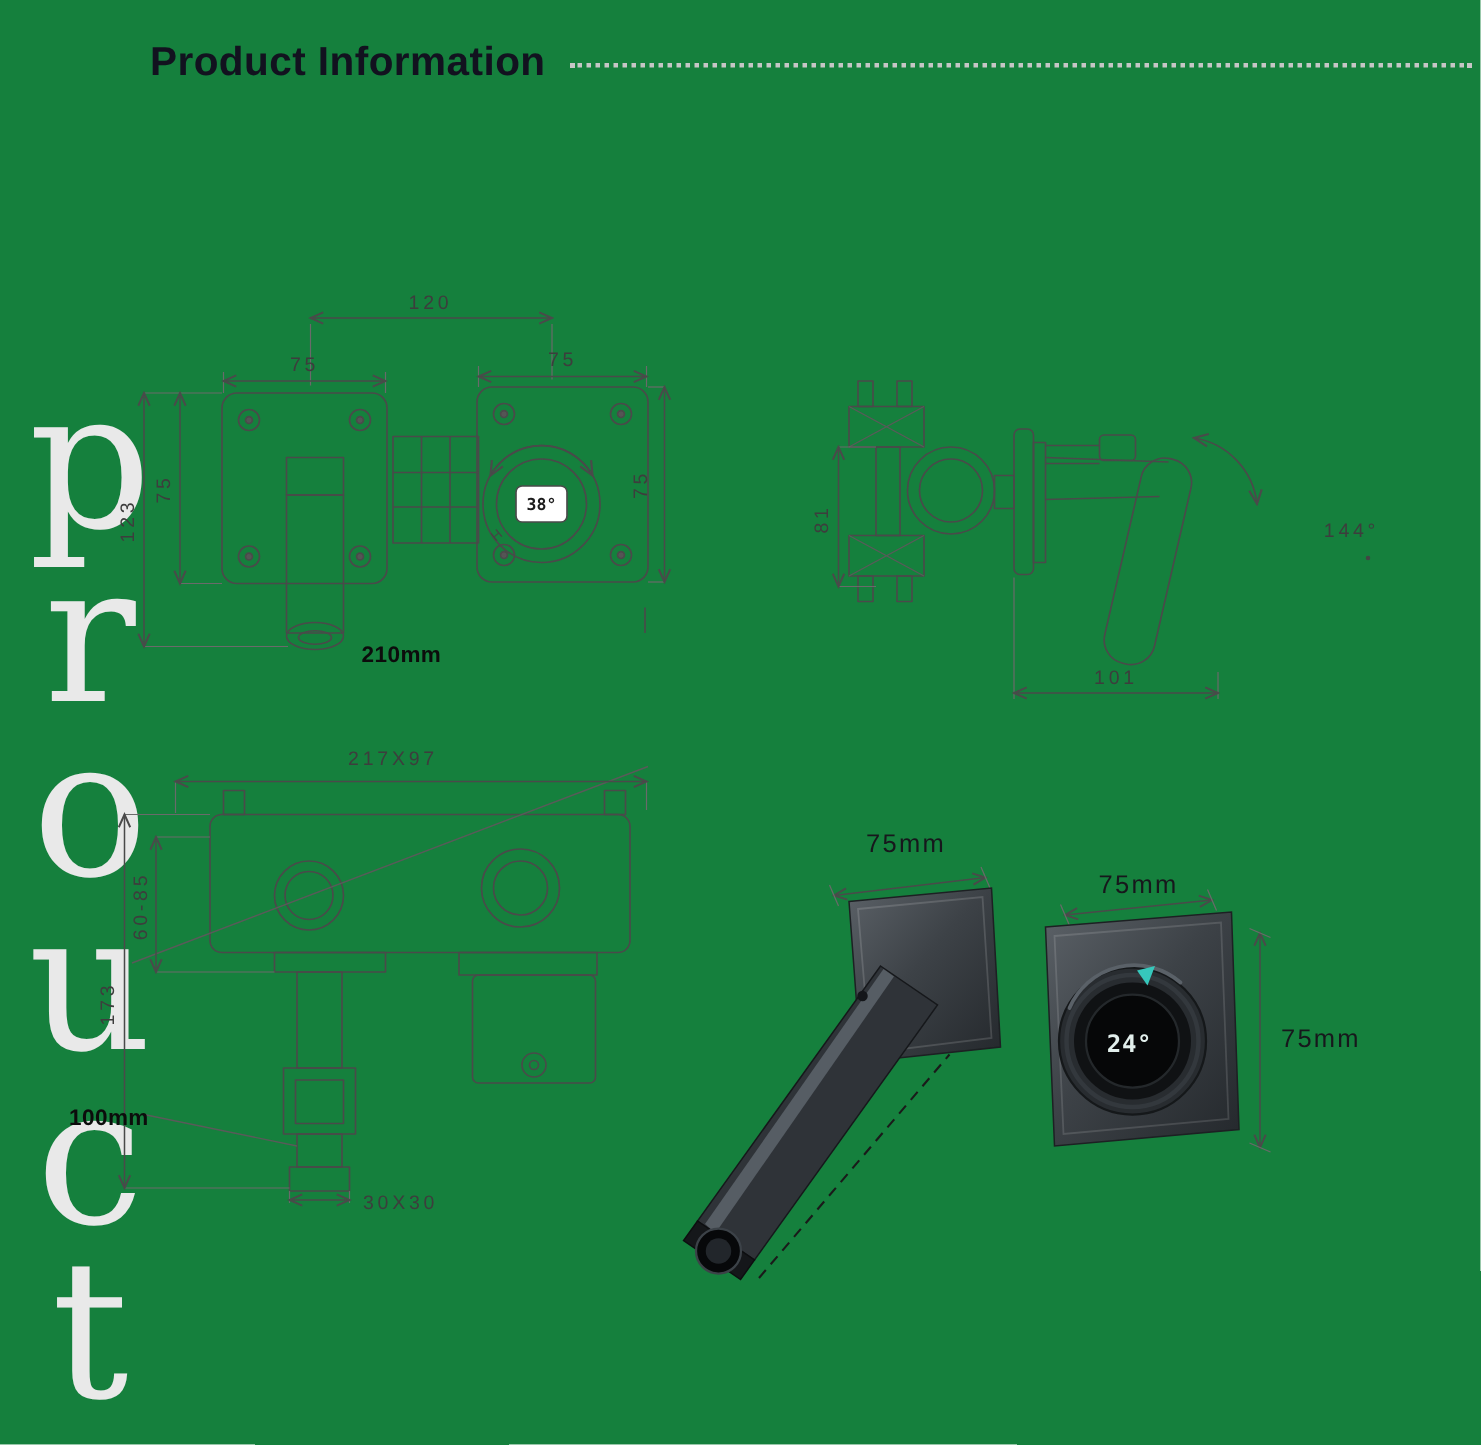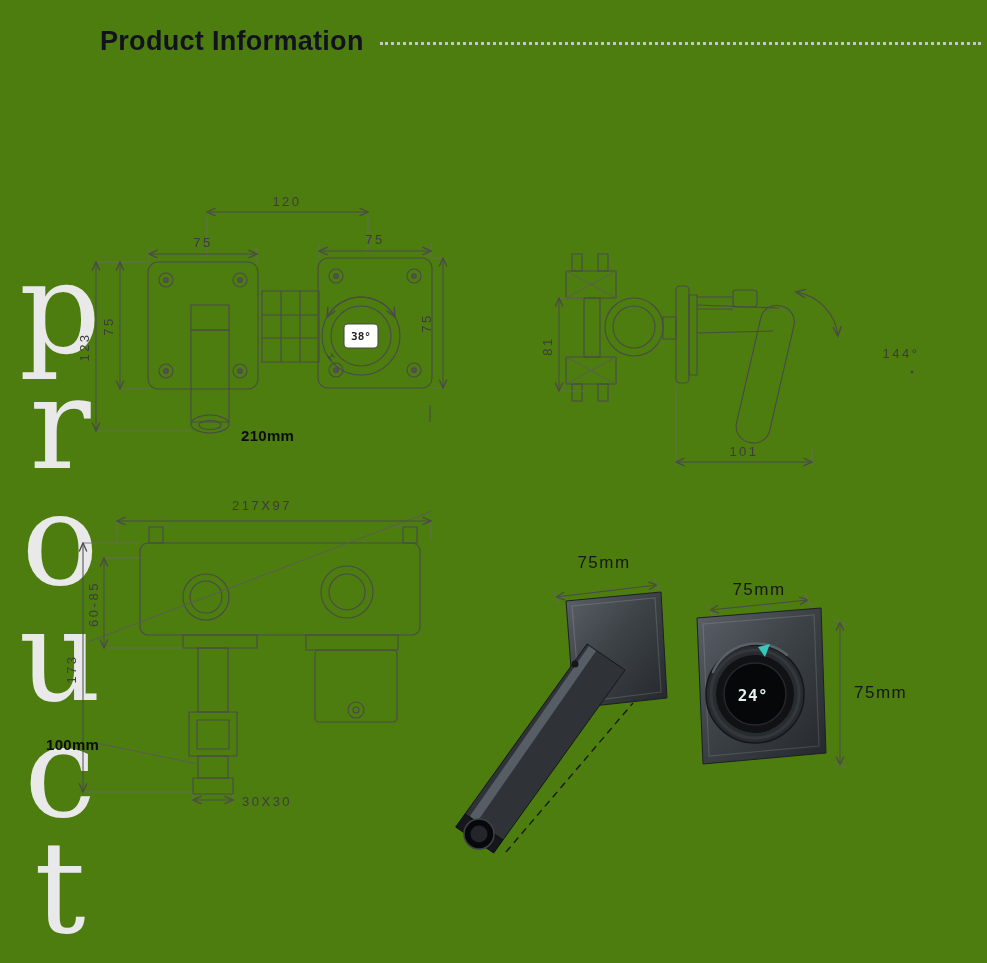--- a/index.html
+++ b/index.html
@@ -1,18 +1,18 @@
 <!DOCTYPE html>
 <html><head>
 <meta charset="utf-8">
 <style>
   * { margin:0; padding:0; box-sizing:border-box; }
   html,body { background:#ffffff; }
   body { width:987px; height:963px; overflow:hidden; font-family:"Liberation Sans", sans-serif; }
-  .page { position:relative; width:987px; height:963px; background:#4d7c0f; }
+  .page { position:relative; width:987px; height:963px; background:#15803d; }
 
   .header { position:absolute; top:26px; left:100px; right:6px; display:flex; align-items:flex-start; gap:16px; z-index:3; }
   .title { font-size:27px; font-weight:800; color:#12121f; letter-spacing:0.3px; white-space:nowrap; }
   .divider { flex:1; border-top:3px dotted #c6c6c6; margin-top:16px; }
 
   .watermark { position:absolute; left:4px; top:250px; width:112px; display:flex; flex-direction:column;
                align-items:center; font-family:"DejaVu Serif", serif; font-size:128px; line-height:116px;
                color:#e9e9e9; z-index:0; user-select:none; }
 
   svg.draw { position:absolute; left:0; top:0; z-index:1; }

